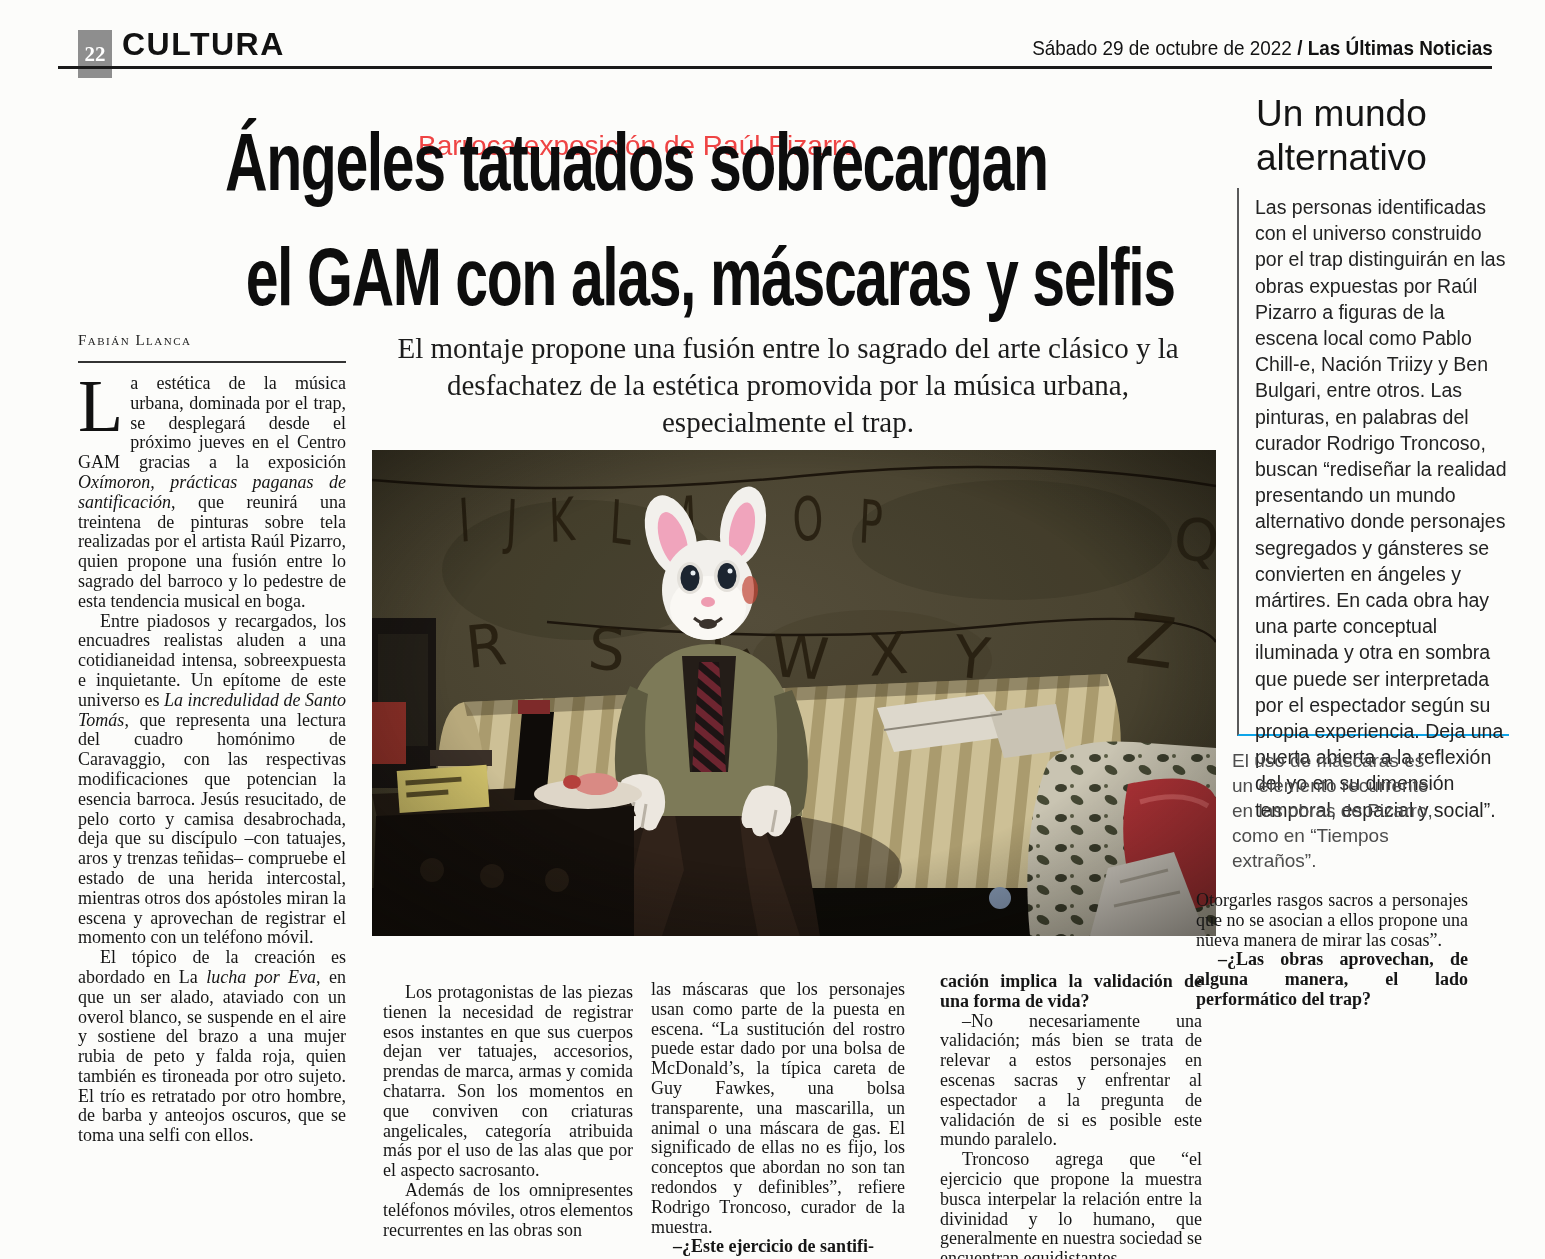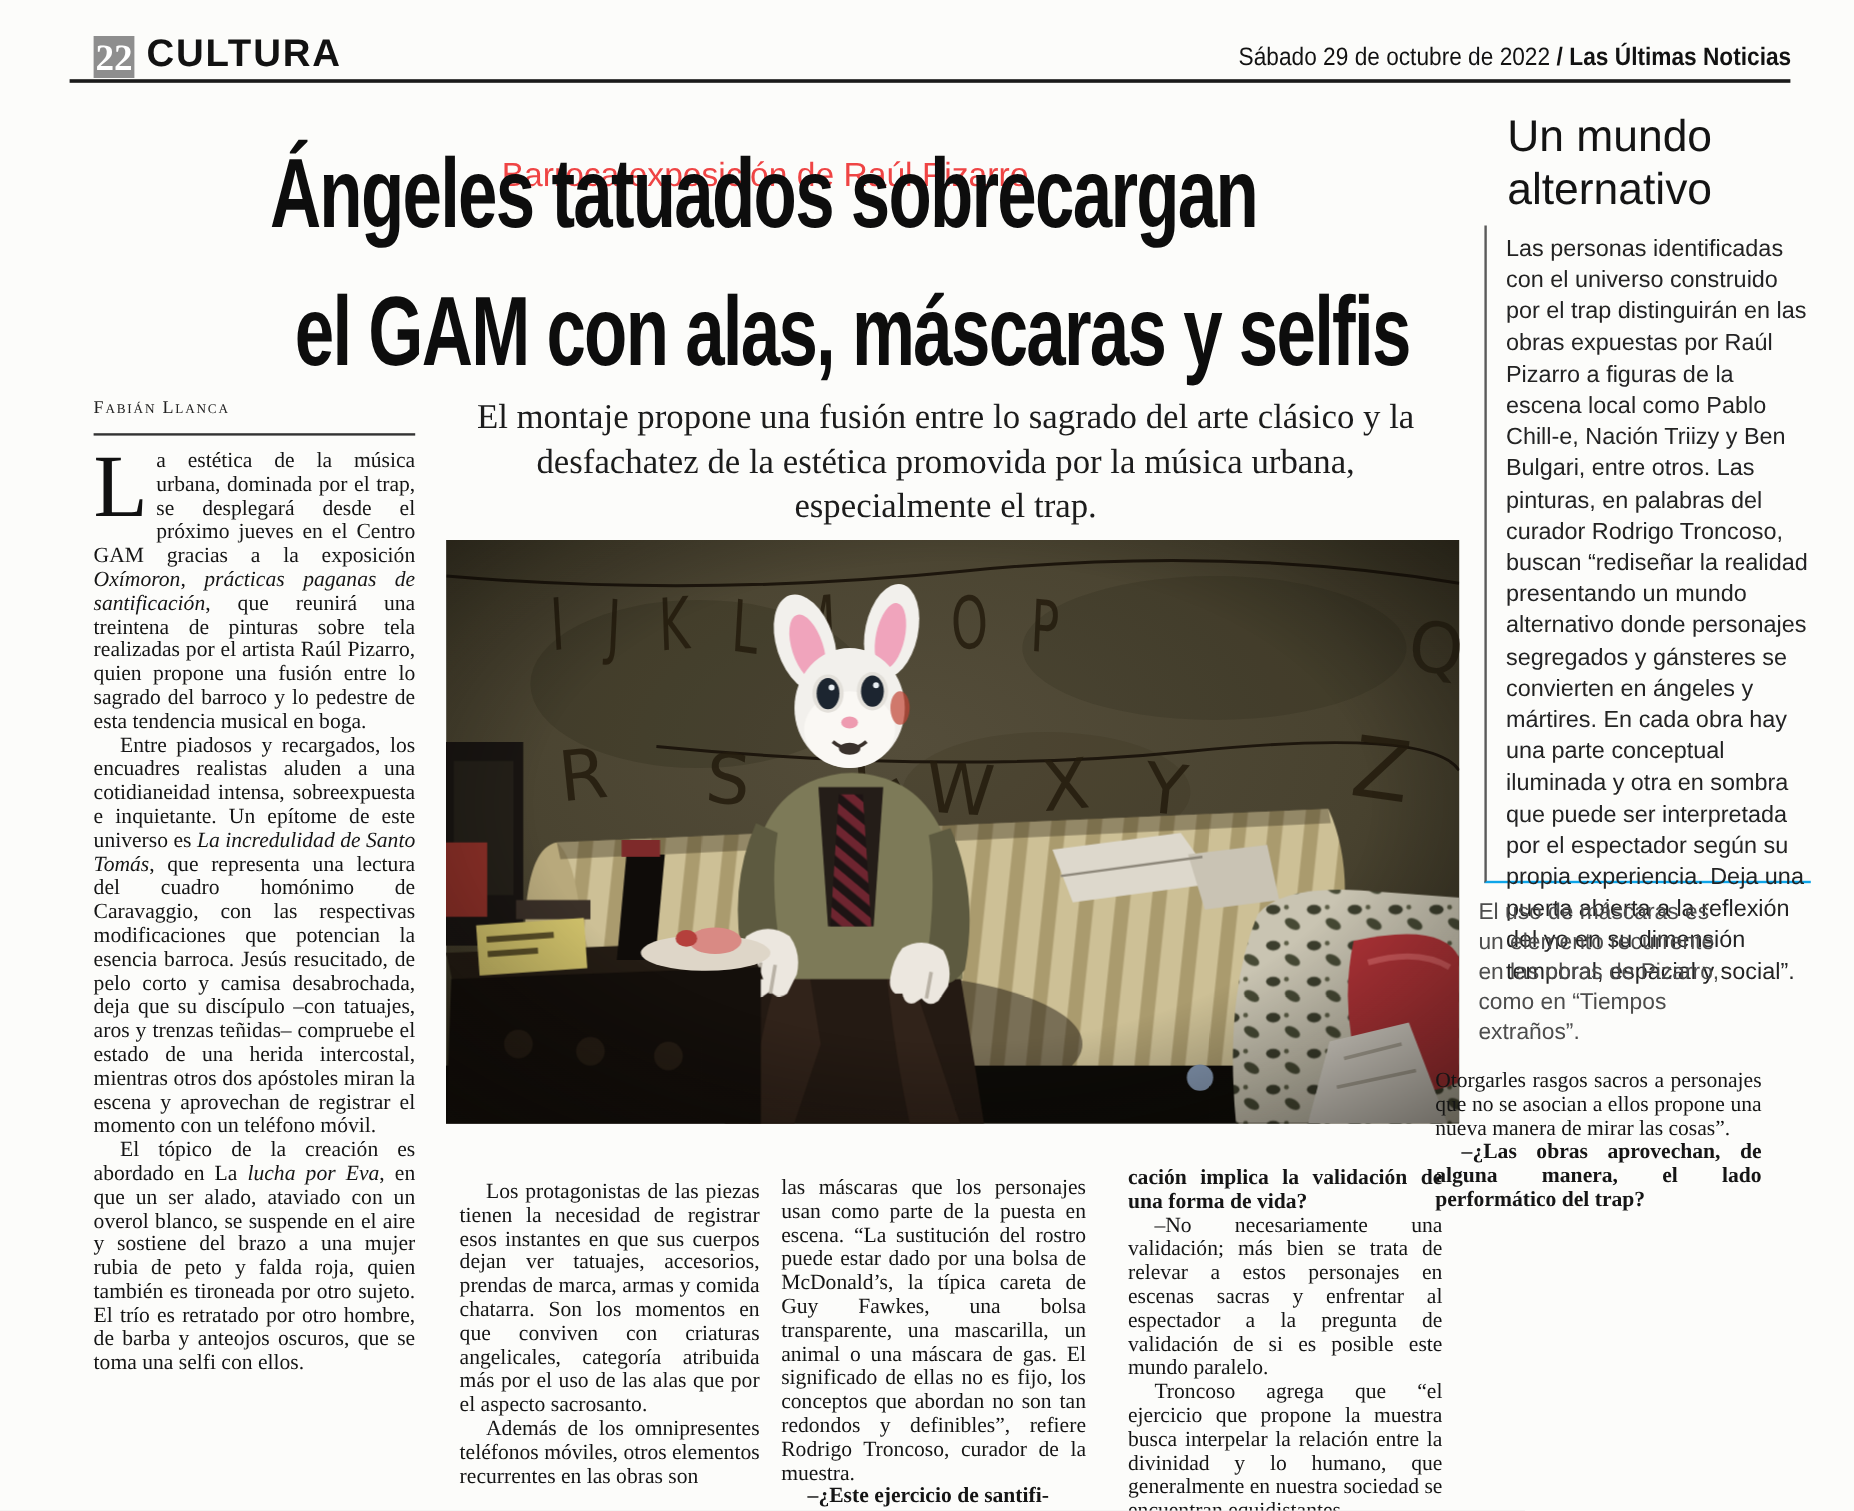--- a/index.html
+++ b/index.html
@@ -1,23 +1,23 @@
 <!DOCTYPE html>
 <html><head>
 <meta charset="utf-8">
 <style>
   html,body{margin:0;padding:0;background:#e8e8e6;}
   .page{position:relative;width:1545px;height:1259px;background:#fcfcfa;overflow:hidden;
         color:#161616;font-family:"Liberation Serif",serif;}
   .abs{position:absolute;}
 
   
-  .badge{left:78px;top:30px;width:34px;height:35px;background:#8e8e8e;color:#fff;
+  .badge{left:78px;top:30px;width:34px;height:48px;background:#8e8e8e;color:#fff;
          display:flex;align-items:center;justify-content:center;
-         font-family:"Liberation Serif",serif;font-weight:bold;font-size:31px;}
+         font-family:"Liberation Serif",serif;font-weight:bold;font-size:21px;}
   .section{left:122px;top:26px;font-family:"Liberation Sans",sans-serif;font-weight:bold;
            font-size:32px;letter-spacing:1.5px;color:#121212;}
   .dateline{right:52px;top:36px;font-family:"Liberation Sans",sans-serif;font-size:21px;
             color:#121212;transform:scaleX(.9);transform-origin:100% 50%;white-space:nowrap;}
   .dateline .paper{font-weight:bold;}
   .dateline .sep{font-weight:bold;margin:0 6px;}
   .toprule{left:58px;top:66px;width:1434px;height:3px;background:#1a1a1a;}
 
   
   .kicker{left:100px;top:86px;width:1075px;text-align:center;

